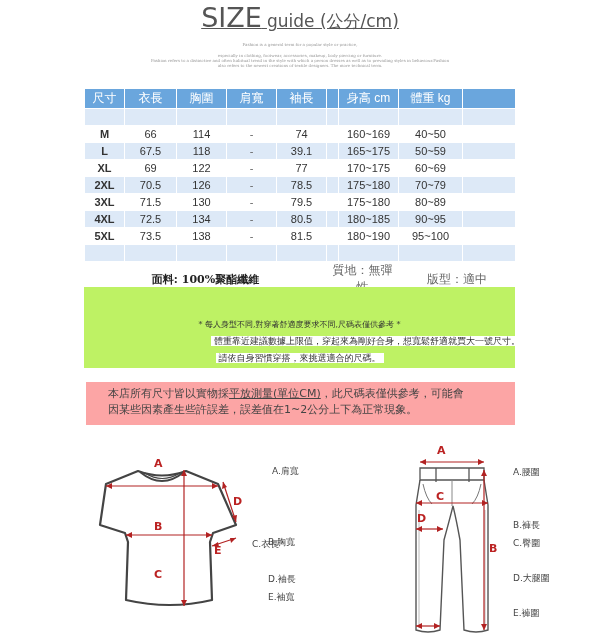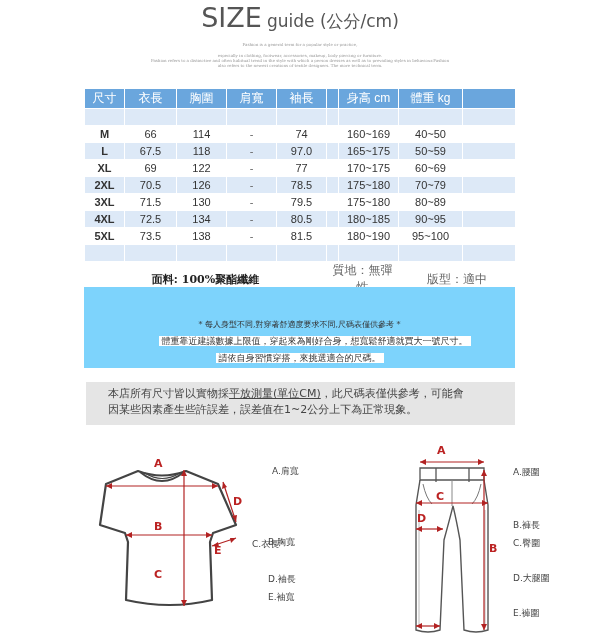--- a/index.html
+++ b/index.html
@@ -1,37 +1,37 @@
 <!DOCTYPE html>
 <html><head>
 <meta charset="utf-8">
 <style>
   html, body { margin:0; padding:0; background:#ffffff; }
   body { width:600px; height:638px; position:relative; overflow:hidden; font-family:"DejaVu Sans", sans-serif; color:#333; }
   .abs { position:absolute; }
-  .title { left:0; width:600px; top:2px; text-align:center; color:#555; font-family:"DejaVu Sans", sans-serif; }
+  .title { left:0; width:600px; top:2px; text-align:center; color:#555; font-family:"DejaVu Sans", sans-serif;text-decoration:underline; }
   .title .big { font-size:27px; letter-spacing:0px; font-weight:normal; }
   .title .small { font-size:17px; }
   .blurb { left:0; width:600px; text-align:center; font-family:"DejaVu Serif", serif; font-size:4px; color:#9a9a9a; line-height:5px; }
   table.size { position:absolute; left:84px; top:88px; width:431px; border-collapse:collapse; table-layout:fixed; font-family:"Liberation Sans", sans-serif; font-size:11px; }
   table.size td, table.size th { border:1px solid #ffffff; text-align:center; padding:0; height:16px; }
   table.size thead th { background:#6fa8dc; background:#6aa6dd; color:#fff; font-weight:normal; font-family:Liberation Sans, sans-serif; font-size:12px; height:19px; }
   table.size tr.blue td { background:#dde9f7; }
   table.size tr.white td { background:#ffffff; }
   table.size td.size-label { font-weight:bold; }
   table.size td.dash { color:#666; }
   .fabric-row td { height:22px !important; font-size:12px; }
   .fabric-row td.fab-a { font-weight:bold; font-family:"DejaVu Serif", serif; font-size:11px; color:#222; }
   .fabric-row td.fab-b, .fabric-row td.fab-c { color:#666; font-family:"DejaVu Serif", serif; }
-  .notes { left:84px; top:287px; width:431px; height:81px; background:#7dd3fc; text-align:center; font-family:"DejaVu Serif", serif; color:#333; }
+  .notes { left:84px; top:287px; width:431px; height:81px; background:#bef264; text-align:center; font-family:"DejaVu Serif", serif; color:#333; }
   .notes .n1 { position:absolute; top:32px; left:0; width:100%; font-size:8px; }
-  .notes .n2 { position:absolute; top:48px; left:15px; width:100%; font-size:9px; }
+  .notes .n2 { position:absolute; top:48px; left:8px; width:100%; font-size:9px;text-align:right; }
   .notes .n3 { position:absolute; top:65px; left:0; width:100%; font-size:9px; }
   .hl { background:#ffffff; padding:0 3px; }
-  .disclaimer { left:86px; top:382px; width:429px; height:43px; background:#e5e5e5; color:#444; font-family:"DejaVu Sans", sans-serif; font-size:11px; line-height:16px; padding:4px 0 0 22px; box-sizing:border-box; }
+  .disclaimer { left:86px; top:382px; width:429px; height:43px; background:#fca5a5; color:#444; font-family:"DejaVu Sans", sans-serif; font-size:11px; line-height:16px; padding:4px 0 0 22px; box-sizing:border-box; }
   .disclaimer u { text-decoration:underline; }
   .legend { font-family:"DejaVu Sans", sans-serif; font-size:9px; color:#444; }
   .letter { font-family:"DejaVu Sans", sans-serif; font-size:11px; color:#b22; font-weight:bold; }
 </style>
 </head>
 <body>
 
 <div class="abs title">
   <span class="big">SIZE</span>
   <span class="small">guide (公分/cm)</span>
@@ -88,21 +88,21 @@
       <td></td>
       <td>160~169</td>
       <td>40~50</td>
       <td></td>
     </tr>
     <tr class="blue">
       <td class="size-label">L</td>
       <td>67.5</td>
       <td>118</td>
       <td class="dash">-</td>
-      <td>97.0</td>
+      <td>39.1</td>
       <td></td>
       <td>165~175</td>
       <td>50~59</td>
       <td></td>
     </tr>
     <tr class="white">
       <td class="size-label">XL</td>
       <td>69</td>
       <td>122</td>
       <td class="dash">-</td>

